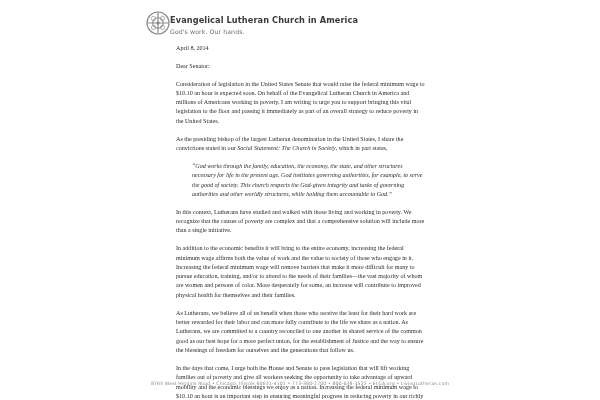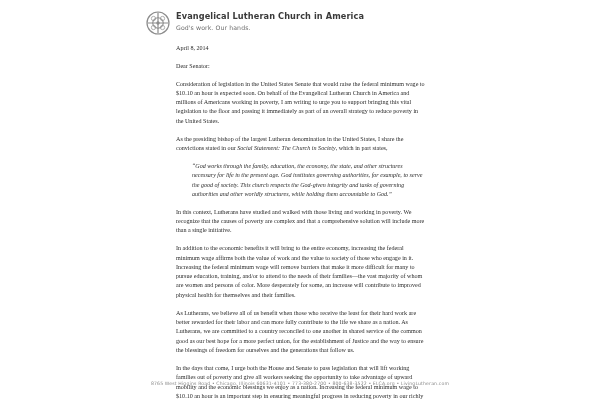--- a/index.html
+++ b/index.html
@@ -23,22 +23,22 @@
     height: 400px;
     background: #ffffff;
   }
 
   
   .letterhead {
     position: absolute;
     left: 146px;
     top: 11px;
     display: flex;
-    align-items: flex-start;
-    gap: 6px;
+    align-items: flex-end;
+    gap: 0;
   }
   .logo-mark {
     width: 24px;
     height: 24px;
     flex: 0 0 24px;
     margin-top: 0px;
   }
   .brand-text {
     padding-top: 1px;
   }

